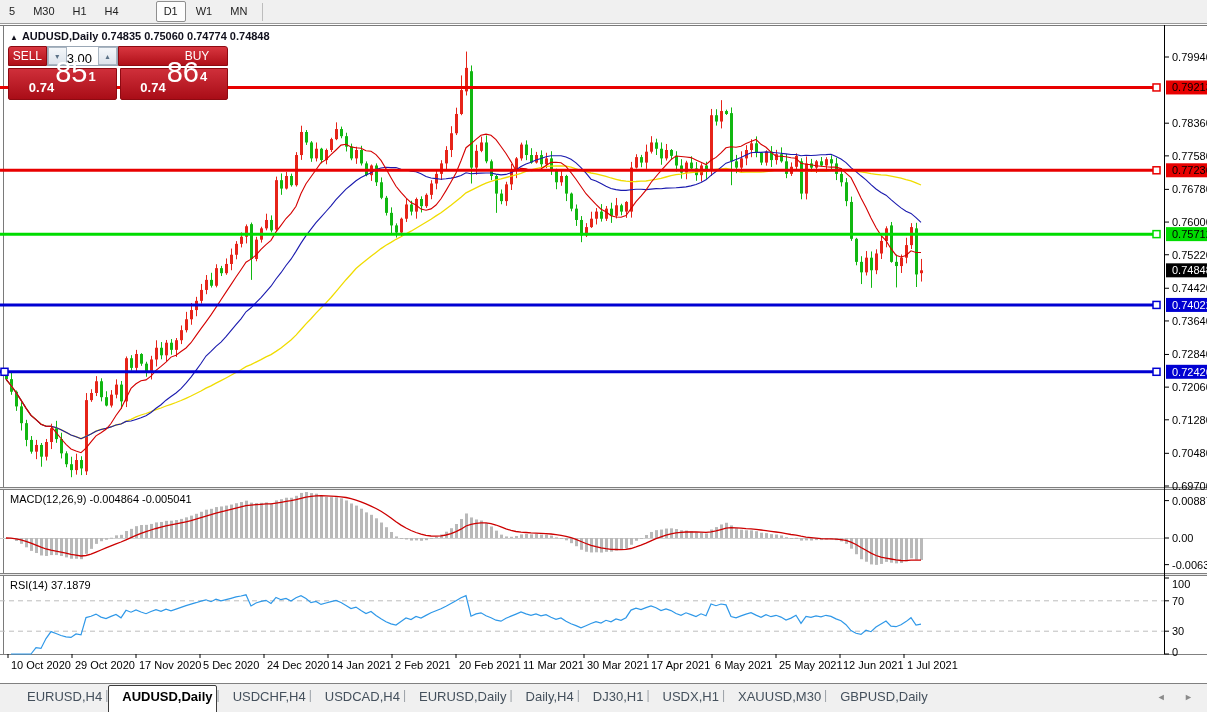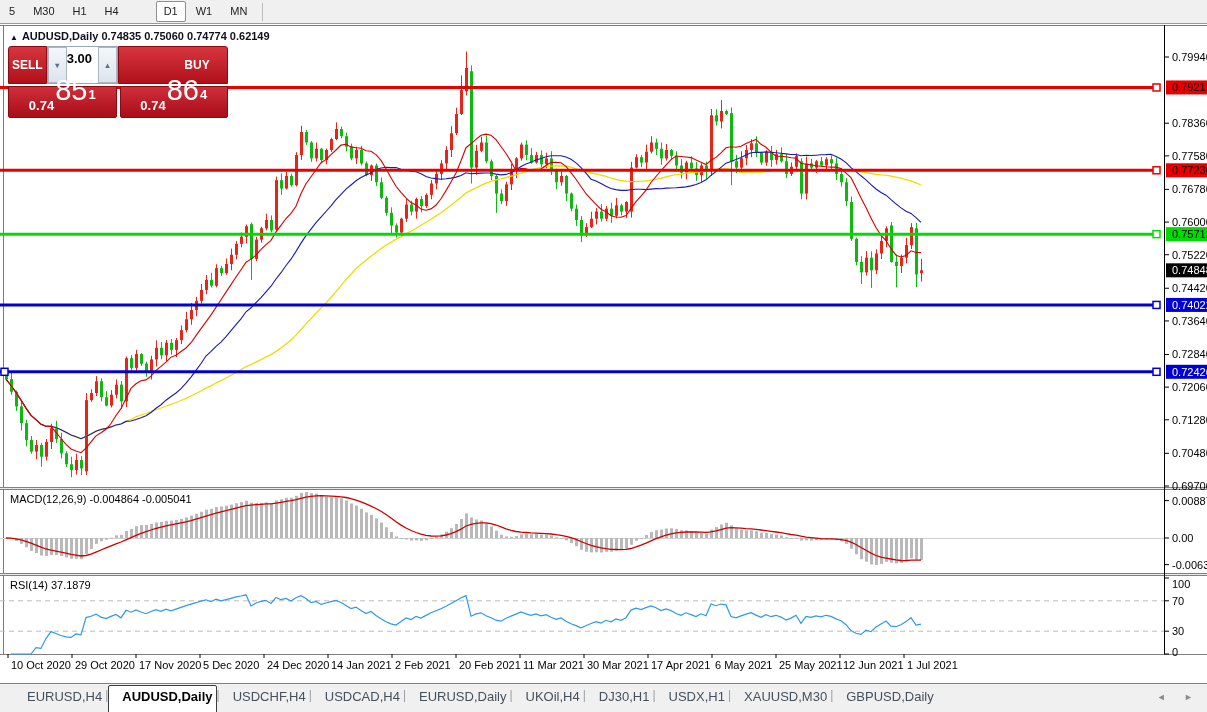--- a/index.html
+++ b/index.html
@@ -10,21 +10,21 @@
     border-bottom:1px solid #9a9a9a;display:flex;align-items:center;}
   .tf-btn{height:19px;line-height:19px;padding:0 7px;margin:0 1px;font-size:11px;color:#222;
     border:1px solid transparent;border-radius:2px;cursor:default;}
   .tf-btn.active{background:#fdfdfd;border:1px solid #8f8f8f;margin-left:28px;}
   .tf-sep{width:1px;height:18px;background:#bdbdbd;margin:0 6px;}
   
   .chart-header{position:absolute;left:10px;top:30px;font-size:11px;font-weight:bold;color:#10101c;z-index:5;}
   .chart-header .tri{font-size:8px;margin-right:4px;}
   
   .trade-panel{position:absolute;left:8px;top:46px;width:220px;z-index:6;}
-  .tp-row1{display:flex;height:38px;font-weight:bold;}
+  .tp-row1{display:flex;height:20px;}
   .btn-sell,.btn-buy{background:linear-gradient(#d8363f,#b01019);color:#fff;font-size:12px;
     display:flex;align-items:center;justify-content:center;border:1px solid #8e0a12;}
   .btn-sell{width:52px;border-radius:3px 0 0 0;}
   .btn-buy{flex:0 0 60px;border-radius:0 3px 0 0;padding-left:48px;}
   .spinner{flex:1;display:flex;border:1px solid #9aa7b5;background:#fff;}
   .spin-btn{width:17px;background:linear-gradient(#f4f7fa,#dde4ec);border:1px solid #aab6c2;
     color:#5a7186;font-size:8px;display:flex;align-items:center;justify-content:center;}
   .spin-val{flex:1;font-size:13px;color:#000;text-align:right;padding:4px 6px 0 0;}
   .tp-row2{display:flex;margin-top:2px;height:32px;gap:3px;}
   .price-box{flex:1;background:linear-gradient(#cf2f3a,#a90d17);color:#fff;display:flex;
@@ -741,21 +741,21 @@
         <line x1="776" y1="630" x2="776" y2="634" stroke="#000"></line>
         <text x="779" y="645" font-size="11" fill="#000">25 May 2021</text>
         <line x1="840" y1="630" x2="840" y2="634" stroke="#000"></line>
         <text x="843" y="645" font-size="11" fill="#000">12 Jun 2021</text>
         <line x1="904" y1="630" x2="904" y2="634" stroke="#000"></line>
         <text x="907" y="645" font-size="11" fill="#000">1 Jul 2021</text>
       </g>
     </svg>
 
   <div class="chart-header">
-    <span class="tri">▲</span><span>AUDUSD,Daily</span>&nbsp;<span>0.74835 0.75060 0.74774 0.62149</span>
+    <span class="tri">▲</span><span>AUDUSD,Daily</span>&nbsp;<span>0.74835 0.75060 0.74774 0.74848</span>
   </div>
 
   <div class="trade-panel">
     <div class="tp-row1">
       <div class="btn-sell">SELL</div>
       <div class="spinner">
         <div class="spin-btn">▾</div>
         <div class="spin-val">3.00</div>
         <div class="spin-btn">▴</div>
       </div>
@@ -781,21 +781,21 @@
         <div class="sym-tab">EURUSD,H4</div>
         <span class="tab-sep">|</span>
         <div class="sym-tab active">AUDUSD,Daily</div>
         <span class="tab-sep">|</span>
         <div class="sym-tab">USDCHF,H4</div>
         <span class="tab-sep">|</span>
         <div class="sym-tab">USDCAD,H4</div>
         <span class="tab-sep">|</span>
         <div class="sym-tab">EURUSD,Daily</div>
         <span class="tab-sep">|</span>
-        <div class="sym-tab">UKOil,H4</div>
+        <div class="sym-tab">Daily,H4</div>
         <span class="tab-sep">|</span>
         <div class="sym-tab">DJ30,H1</div>
         <span class="tab-sep">|</span>
         <div class="sym-tab">USDX,H1</div>
         <span class="tab-sep">|</span>
         <div class="sym-tab">XAUUSD,M30</div>
         <span class="tab-sep">|</span>
         <div class="sym-tab">GBPUSD,Daily</div>
       </span>
     <div class="tab-arrows">

